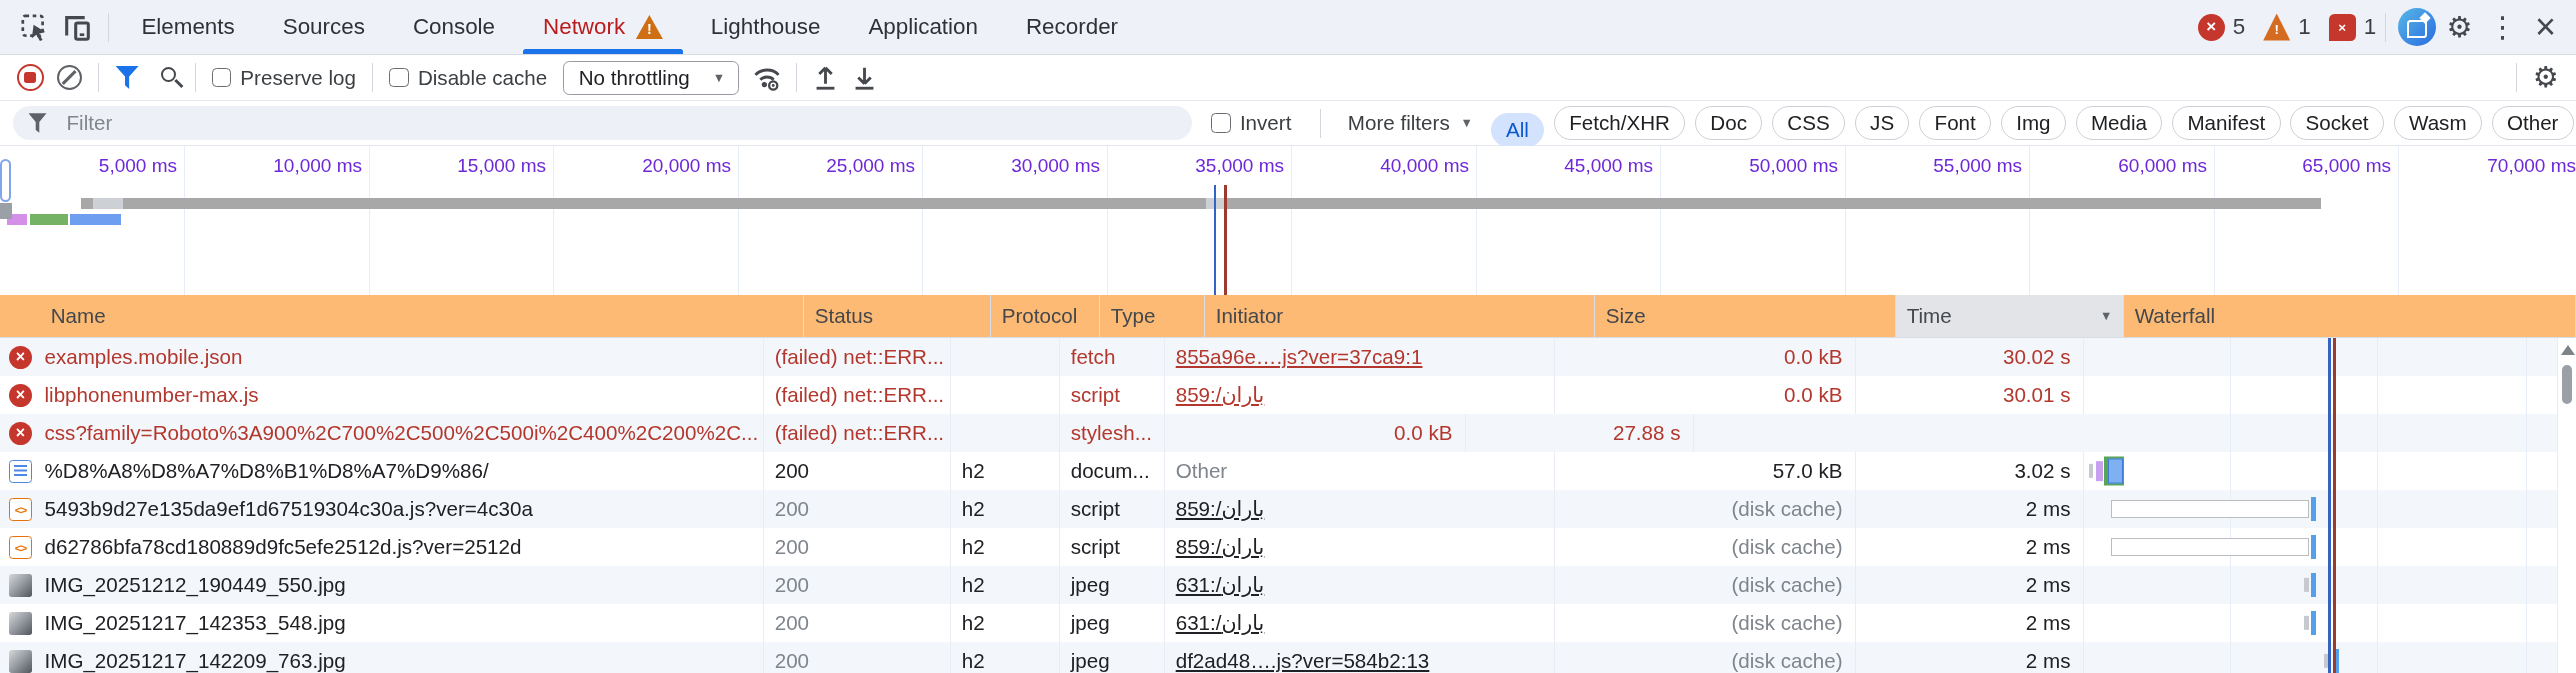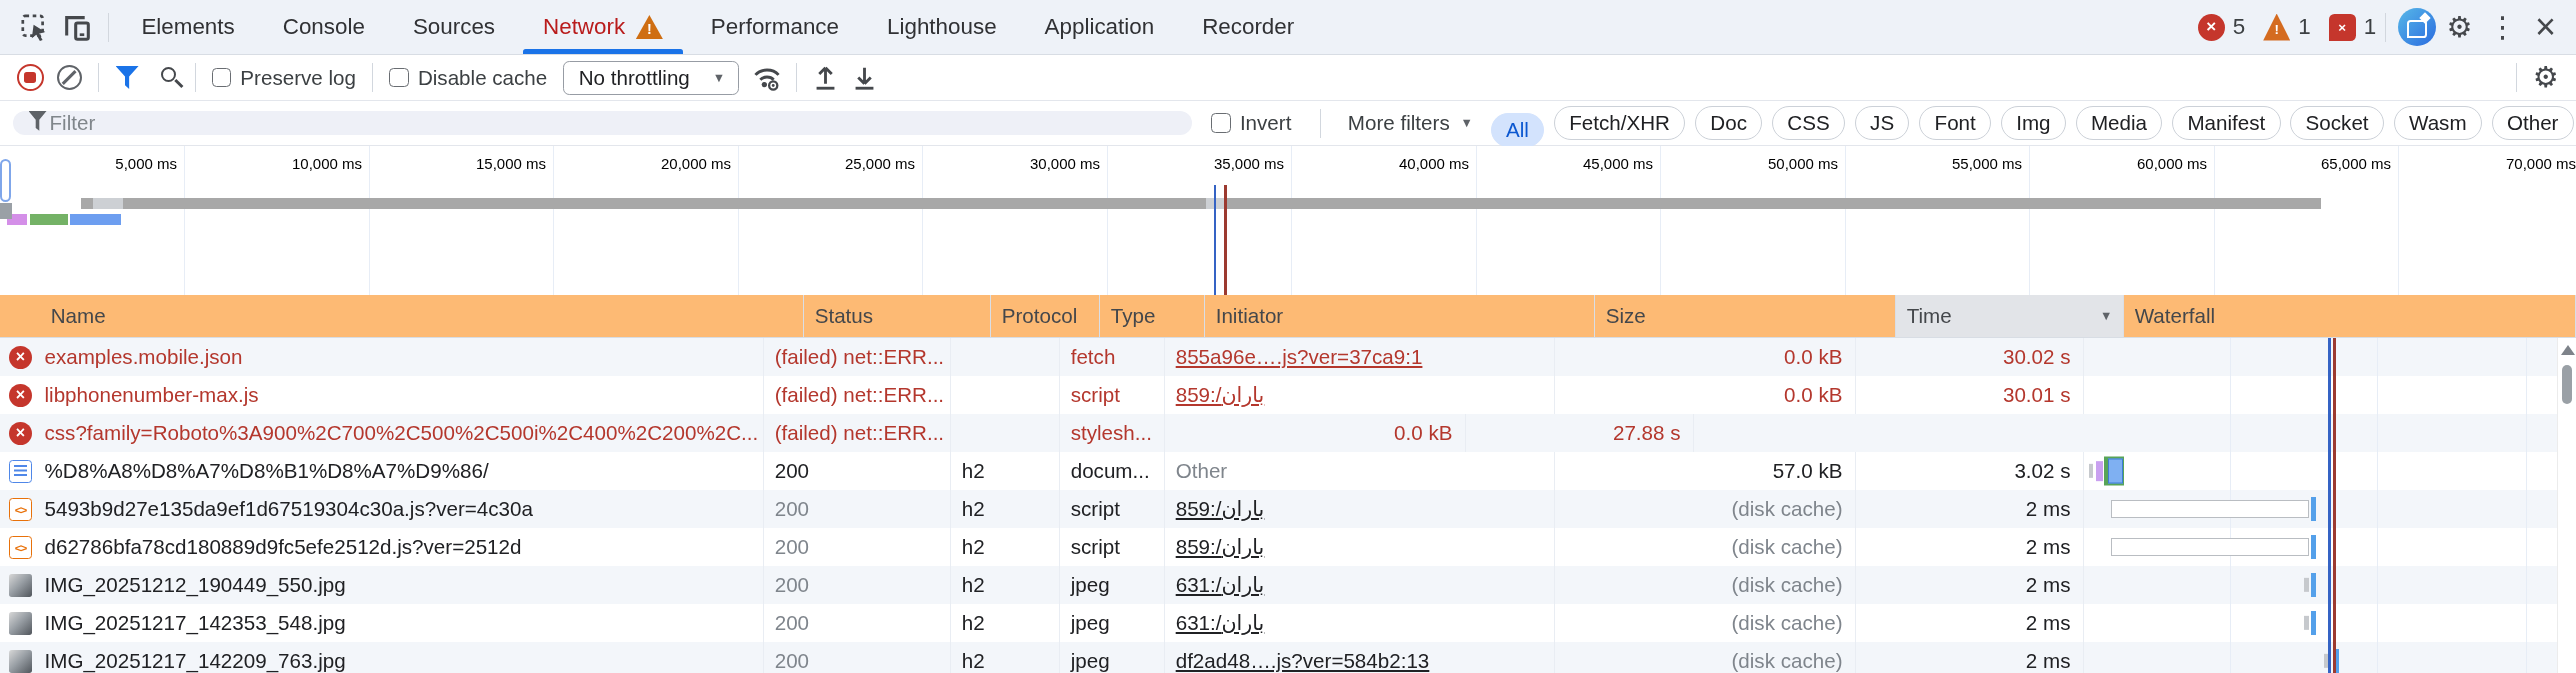--- a/index.html
+++ b/index.html
@@ -39,32 +39,32 @@
   .mag { width:15px; height:15px; border:2.7px solid #45484c; border-radius:50%; position:relative; margin:-5.4px -5.4px 0 0; }
   .mag::after { content:""; position:absolute; left:10.7px; top:12.5px; width:9.8px; height:2.7px; background:#45484c; transform:rotate(45deg); }
   .check { display:flex; align-items:center; gap:9px; font-size:20.6px; color:#3c4043; margin:0 7.2px; cursor:pointer; flex:none; }
   .cb { width:19.7px; height:19.7px; border:1.8px solid #696d72; border-radius:4.5px; background:#fff; flex:none; }
   .select { display:flex; align-items:center; gap:23px; border:1.8px solid #979ca4; border-radius:6.3px; height:34px; padding:0 12.5px 0 14.3px; font-size:20.6px; color:#202124; margin:0 9px; cursor:pointer; flex:none; }
   .caret { font-size:12.5px; color:#5f6368; }
   .spacer { flex:1; }
 
   
   .filterbar { height:45px; background:#fff; border-bottom:0.9px solid #e3e6ec; display:flex; align-items:center; padding:0 12.5px; gap:12.5px; }
-  .filter-input { flex:0 0 1179px; height:24px; background:#eef0f7; border-radius:17px; display:flex; gap:3px; padding:0 16px; cursor:text; }
+  .filter-input { flex:0 0 1179px; height:34px; background:#eef0f7; border-radius:17px; display:flex; align-items:center; gap:20px; padding:0 16px; cursor:text; }
   .funnel-sm { width:18px; height:19.7px; background:#5f6368; clip-path:polygon(0 0,100% 0,60% 45%,60% 100%,40% 86%,40% 45%); flex:none; }
   .ph { font-size:20.6px; color:#80868b; }
   .more-filters { display:flex; align-items:center; gap:10.7px; font-size:20.6px; color:#3c4043; cursor:pointer; padding:0 5.4px; flex:none; }
   .pills { display:flex; align-items:center; gap:9.8px; }
   .pill { height:34px; display:flex; align-items:center; padding:0 14.3px; border:0.9px solid #ccd1d8; border-radius:18px; font-size:20.6px; color:#202124; background:#fff; cursor:pointer; white-space:nowrap; }
   .pill.active { background:#d3e3fd; border-color:#d3e3fd; color:#0b57d0;margin-top:13px; }
 
   
   .overview { position:relative; height:149px; background:#fff; overflow:hidden; }
   .grid-v { position:absolute; top:0; bottom:0; width:0.9px; background:#e7edf6; }
-  .tick-label { position:absolute; top:9px; width:134px; text-align:right; font-size:15px; color:#000000; white-space:nowrap; }
+  .tick-label { position:absolute; top:9px; width:134px; text-align:right; font-size:19px; color:#6d28d9; white-space:nowrap; }
   .ov-bar { position:absolute; top:52px; height:10.7px; background:#a8a8a8; }
   .ov-bar.light { background:#cdd0d4; }
   .ov-mini { position:absolute; top:68px; height:10.7px; }
   .ov-line { position:absolute; top:39px; bottom:0; width:1.8px; }
   .ov-line.dcl { background:#3563c4; }
   .ov-line.load { background:#9c3a30; width:2.7px; }
   .ov-handle { position:absolute; left:0; top:12.5px; width:10.7px; height:43px; border:2.7px solid #7fa6ea; border-radius:7.2px; background:#fff; }
   .ov-grip { position:absolute; left:0; top:57px; width:11.6px; height:16px; background:#9aa0a6; }
 
   
@@ -130,31 +130,28 @@
         <rect x="18.5" y="21.5" width="5" height="3" fill="#45484c"></rect>
       </svg>
     </div>
     <div class="vdiv"></div>
 
     <nav class="tabs">
         <div class="tab">
           <span class="tab-label">Elements</span>
         </div>
         <div class="tab">
+          <span class="tab-label">Sources</span>
+        </div>
+        <div class="tab">
           <span class="tab-label">Console</span>
-        </div>
-        <div class="tab">
-          <span class="tab-label">Sources</span>
         </div>
         <div class="tab active">
           <span class="tab-label">Network</span>
           <span class="tab-warn">!</span>
-        </div>
-        <div class="tab">
-          <span class="tab-label">Performance</span>
         </div>
         <div class="tab">
           <span class="tab-label">Lighthouse</span>
         </div>
         <div class="tab">
           <span class="tab-label">Application</span>
         </div>
         <div class="tab">
           <span class="tab-label">Recorder</span>
         </div>

